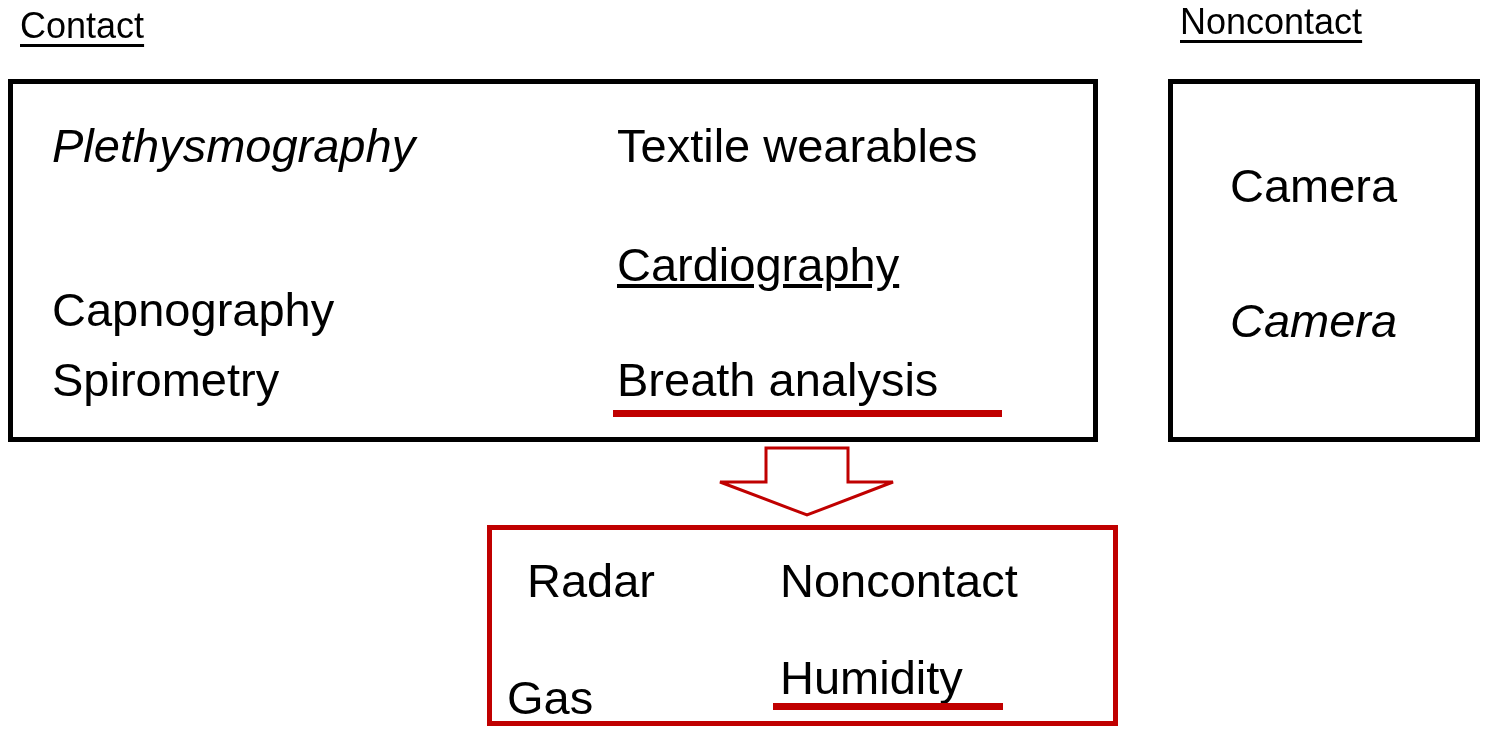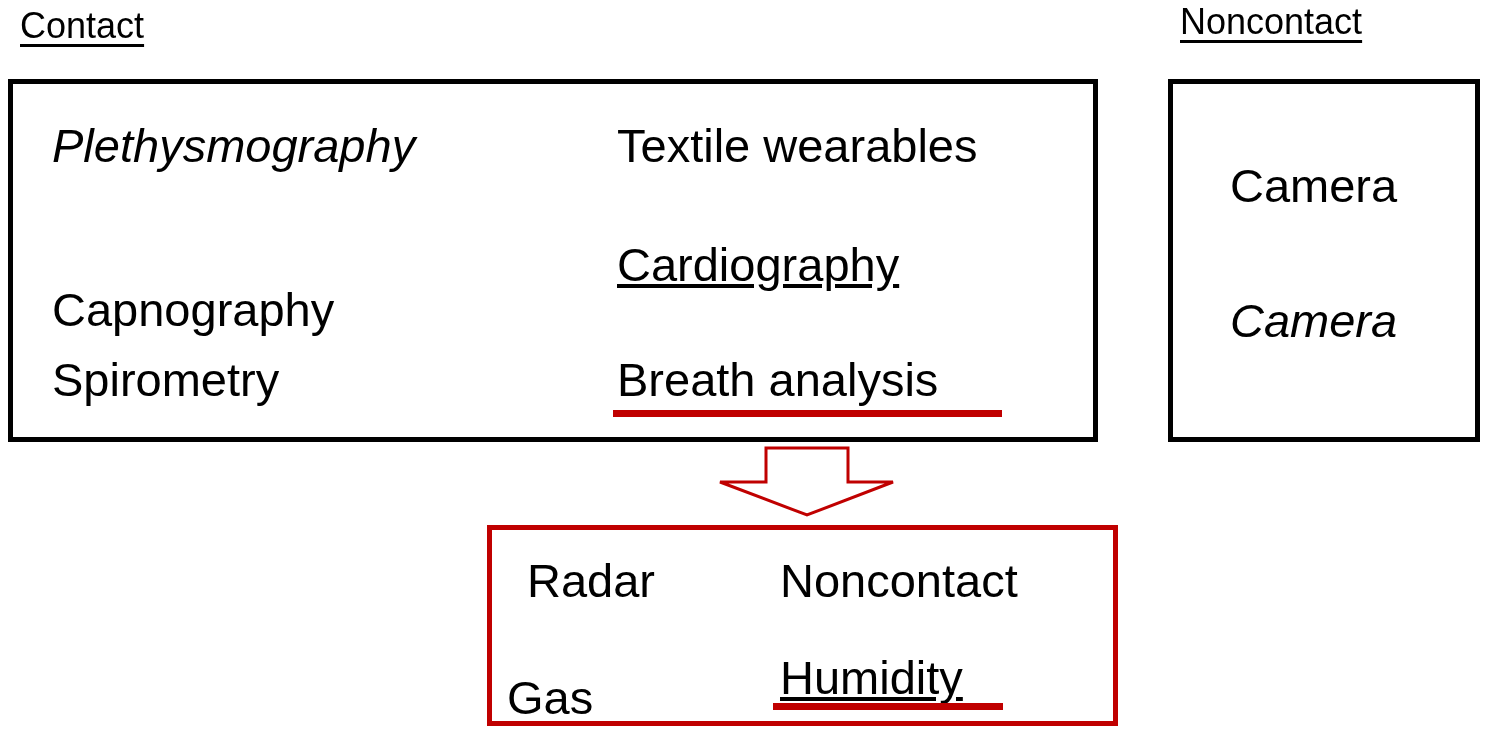--- a/index.html
+++ b/index.html
@@ -33,14 +33,14 @@
 <div class="item" style="left:1230px; top:297px;font-style:italic;">Camera</div>
 
 <svg style="left:710px; top:443px;" width="195" height="80" viewBox="710 443 195 80">
   <polygon points="766,448 848,448 848,482 893,482 807,515 720,482 766,482" fill="#ffffff" stroke="#c00000" stroke-width="3" stroke-linejoin="miter"></polygon>
 </svg>
 
 <div class="box red" style="left:487px; top:525px; width:631px; height:201px;"></div>
 <div class="item" style="left:527px; top:557px;">Radar</div>
 <div class="item" style="left:780px; top:557px;">Noncontact</div>
 <div class="item" style="left:507px; top:654px;margin-top:20px;">Gas</div>
-<div class="item" style="left:780px; top:654px;text-decoration:underline;">Humidity</div>
+<div class="item" style="left:780px; top:654px;">Humidity</div>
 <div class="redline" style="left:773px; top:703px; width:230px;"></div>
 
 </body></html>

